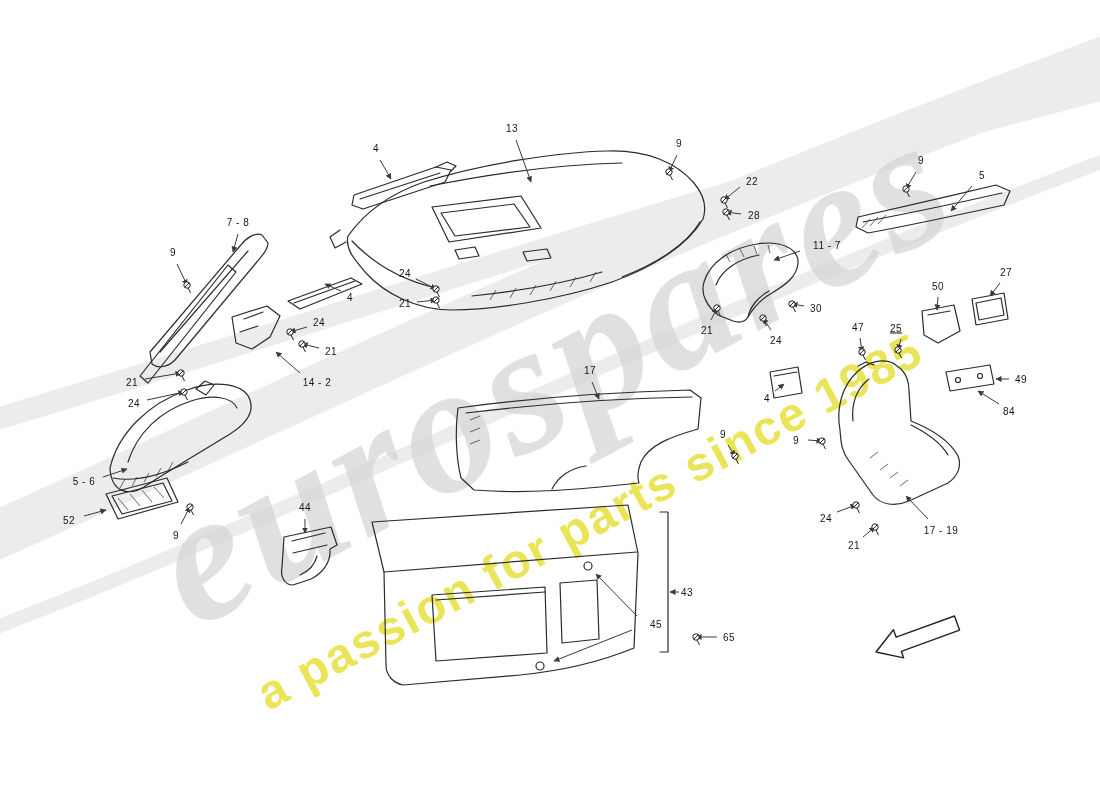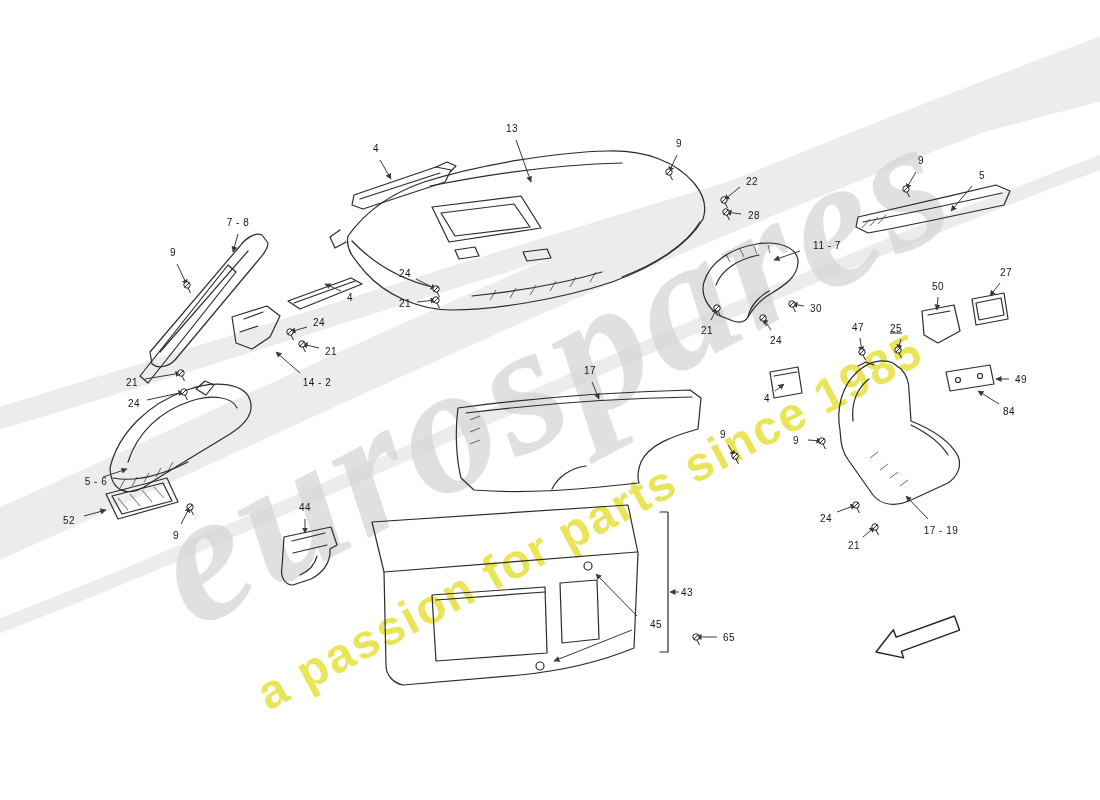--- a/index.html
+++ b/index.html
@@ -356,21 +356,21 @@
       <div class="part-label" style="left: 858px; top: 327px;">47</div>
       <div class="part-label" style="left: 896px; top: 328px; text-decoration: underline;">25</div>
       <div class="part-label" style="left: 1021px; top: 379px;">49</div>
       <div class="part-label" style="left: 1009px; top: 411px;">84</div>
       <div class="part-label" style="left: 767px; top: 398px;">4</div>
       <div class="part-label" style="left: 590px; top: 370px;">17</div>
       <div class="part-label" style="left: 723px; top: 434px;">9</div>
       <div class="part-label" style="left: 796px; top: 440px;">9</div>
       <div class="part-label" style="left: 132px; top: 382px;">21</div>
       <div class="part-label" style="left: 134px; top: 403px;">24</div>
-      <div class="part-label" style="left: 96px; top: 481px;">5 - 6</div>
+      <div class="part-label" style="left: 84px; top: 481px;">5 - 6</div>
       <div class="part-label" style="left: 69px; top: 520px;">52</div>
       <div class="part-label" style="left: 176px; top: 535px;">9</div>
       <div class="part-label" style="left: 305px; top: 507px;">44</div>
       <div class="part-label" style="left: 826px; top: 518px;">24</div>
       <div class="part-label" style="left: 854px; top: 545px;">21</div>
       <div class="part-label" style="left: 941px; top: 530px;">17 - 19</div>
       <div class="part-label" style="left: 687px; top: 592px;">43</div>
       <div class="part-label" style="left: 644px; top: 624px; margin-left: 12px;">45</div>
       <div class="part-label" style="left: 729px; top: 637px;">65</div>
     </div>

